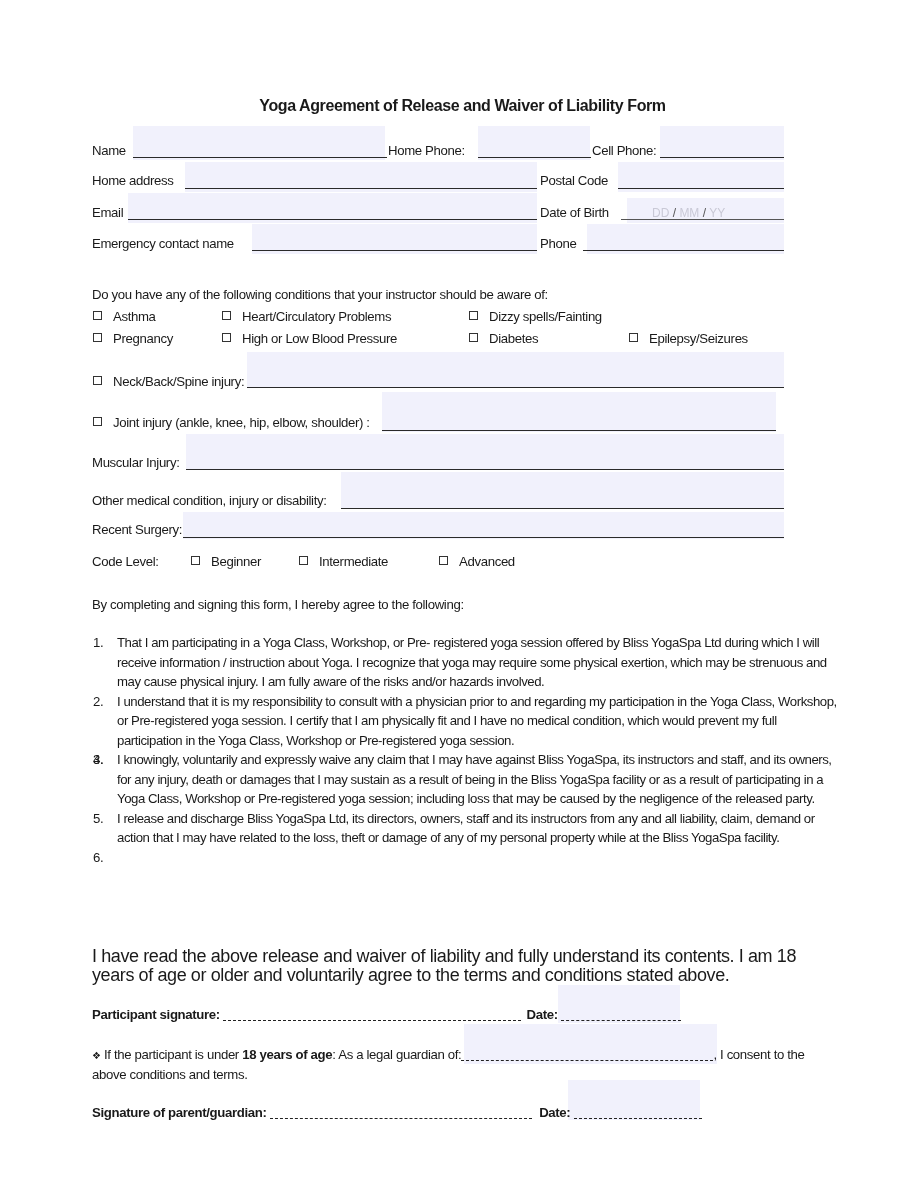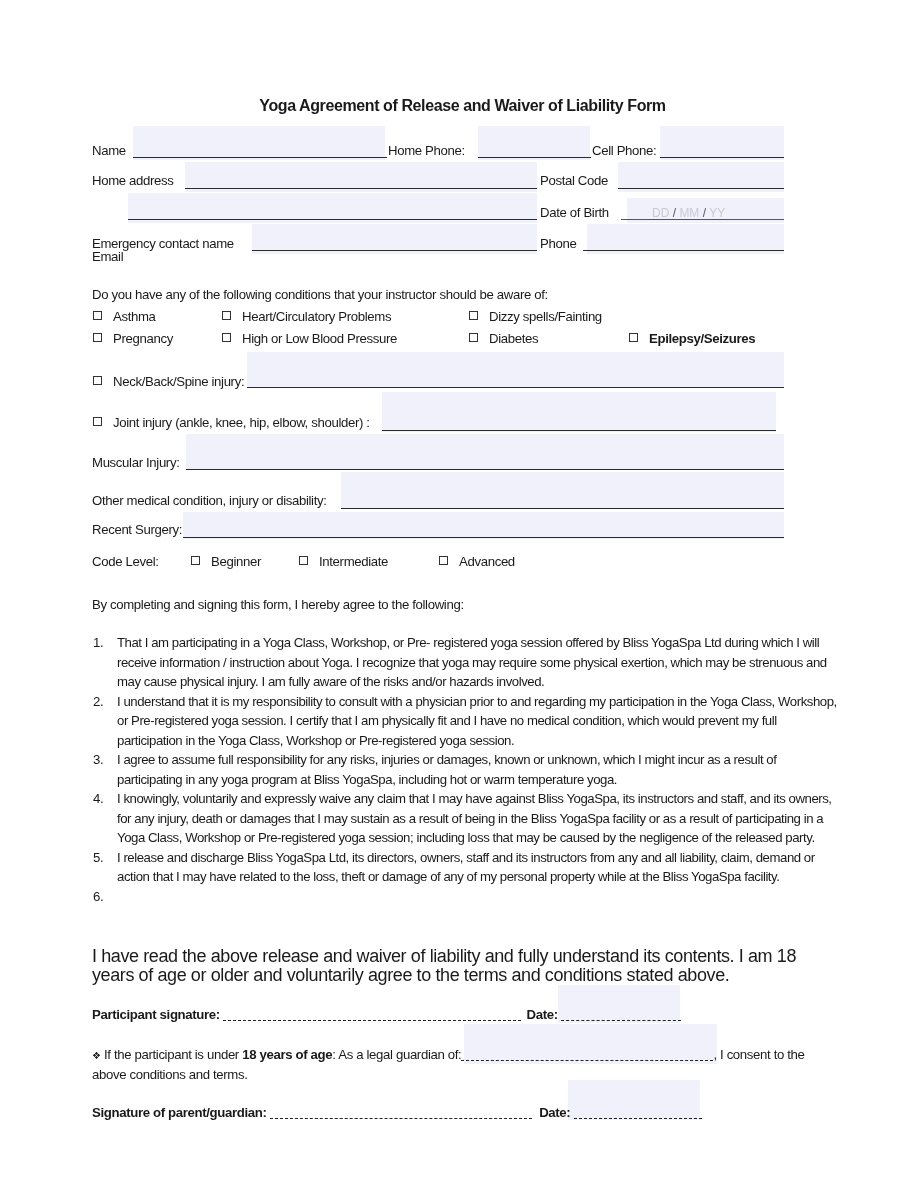--- a/index.html
+++ b/index.html
@@ -40,21 +40,21 @@
 <div class="abs txt" style="left:388px;top:143px;text-align:center;">Home Phone:</div>
 <div class="line" style="left:478px;top:157px;width:113px;"></div>
 <div class="abs txt" style="left:592px;top:143px;">Cell Phone:</div>
 <div class="line" style="left:660px;top:157px;width:124px;"></div>
 
 <div class="abs txt" style="left:92px;top:173px;">Home address</div>
 <div class="line" style="left:185px;top:188px;width:352px;"></div>
 <div class="abs txt" style="left:540px;top:173px;">Postal Code</div>
 <div class="line" style="left:618px;top:188px;width:166px;"></div>
 
-<div class="abs txt" style="left:92px;top:205px;margin-top:44px;">Email</div>
+<div class="abs txt" style="left:92px;top:205px;">Email</div>
 <div class="line" style="left:128px;top:219px;width:409px;"></div>
 <div class="abs txt" style="left:540px;top:205px;">Date of Birth</div>
 <div class="line" style="left:621px;top:219px;width:163px;border-top-width:1px;border-top-color:#555;"></div>
 <div class="abs txt dob" style="left:652px;top:205px;">
   <span>DD</span>
   <span class="sl">/</span>
   <span>MM</span>
   <span class="sl">/</span>
   <span>YY</span>
 </div>
@@ -77,21 +77,21 @@
 </div>
 <div class="abs txt" style="left:93px;top:331px;">
   <span class="cb"></span><span>Pregnancy</span>
 </div>
 <div class="abs txt" style="left:222px;top:331px;">
   <span class="cb"></span><span>High or Low Blood Pressure</span>
 </div>
 <div class="abs txt" style="left:469px;top:331px;">
   <span class="cb"></span><span>Diabetes</span>
 </div>
-<div class="abs txt" style="left:629px;top:331px;font-weight:bold;">
+<div class="abs txt" style="left:629px;top:331px;">
   <span class="cb"></span><span>Epilepsy/Seizures</span>
 </div>
 
 <div class="field" style="left:247px;top:352px;width:537px;height:36px;"></div>
 <div class="abs txt" style="left:93px;top:374px;">
   <span class="cb"></span><span>Neck/Back/Spine injury:</span>
 </div>
 <div class="line" style="left:247px;top:387px;width:537px;"></div>
 
 <div class="field" style="left:382px;top:392px;width:394px;height:40px;"></div>
@@ -121,21 +121,21 @@
 </div>
 <div class="abs txt" style="left:439px;top:554px;">
   <span class="cb"></span><span>Advanced</span>
 </div>
 
 <div class="abs txt" style="left:92px;top:597px;">By completing and signing this form, I hereby agree to the following:</div>
 
 <ol class="terms">
   <li><span class="num">1.</span><span>That I am participating in a Yoga Class, Workshop, or Pre- registered yoga session offered by Bliss YogaSpa Ltd during which I will receive information / instruction about Yoga. I recognize that yoga may require some physical exertion, which may be strenuous and may cause physical injury. I am fully aware of the risks and/or hazards involved.</span></li>
   <li><span class="num">2.</span><span>I understand that it is my responsibility to consult with a physician prior to and regarding my participation in the Yoga Class, Workshop, or Pre-registered yoga session. I certify that I am physically fit and I have no medical condition, which would prevent my full participation in the Yoga Class, Workshop or Pre-registered yoga session.</span></li>
-  <li><span class="num">3.</span><span>I agree to assume full responsibility for any risks, injuries or damages, known or unknown, which I might incur as a result of participating in any yoga program at Bliss YogaSpa, including hot or warm temperature yoga.</span></li>
+  <li><span class="num">3.</span></li>
   <li><span class="num">4.</span><span>I knowingly, voluntarily and expressly waive any claim that I may have against Bliss YogaSpa, its instructors and staff, and its owners, for any injury, death or damages that I may sustain as a result of being in the Bliss YogaSpa facility or as a result of participating in a Yoga Class, Workshop or Pre-registered yoga session; including loss that may be caused by the negligence of the released party.</span></li>
   <li><span class="num">5.</span><span>I release and discharge Bliss YogaSpa Ltd, its directors, owners, staff and its instructors from any and all liability, claim, demand or action that I may have related to the loss, theft or damage of any of my personal property while at the Bliss YogaSpa facility.</span></li>
   <li><span class="num">6.</span></li>
 </ol>
 
 <div class="abs para" style="left:92px;top:947px;width:735px;">I have read the above release and waiver of liability and fully understand its contents. I am 18 years of age or older and voluntarily agree to the terms and conditions stated above.</div>
 
 <div class="field" style="left:558px;top:985px;width:122px;height:38px;"></div>
 <div class="abs txt bold" style="left:92px;top:1007px;">
   <span>Participant signature:</span>

